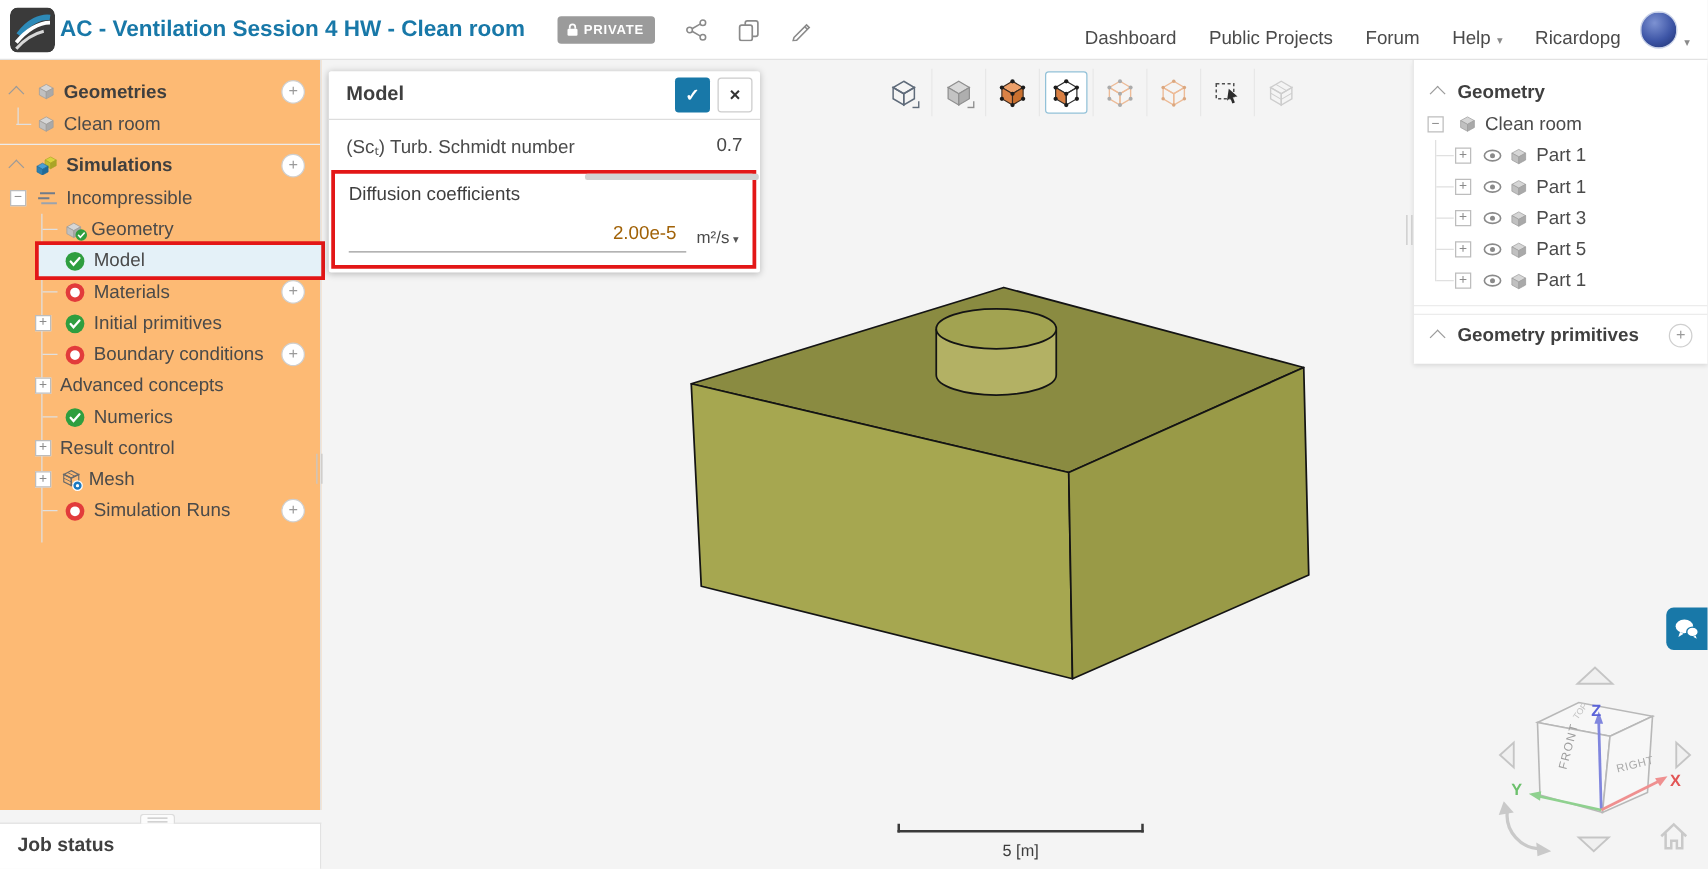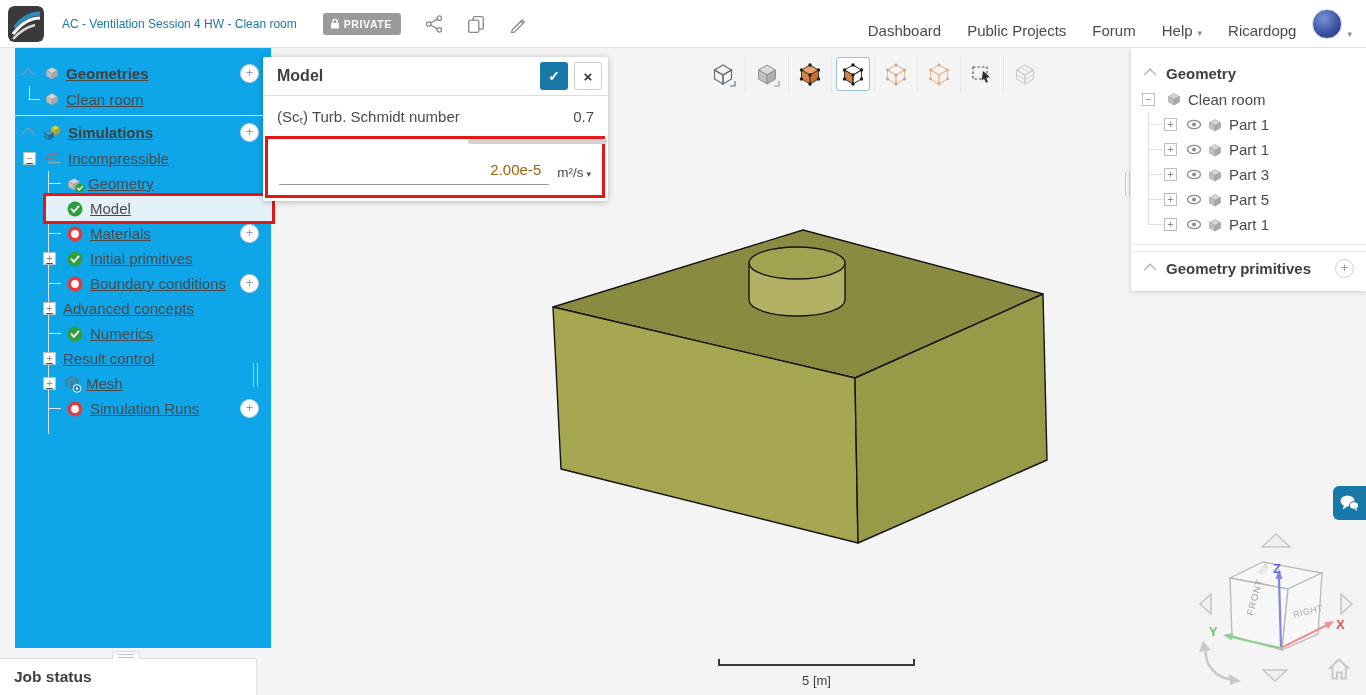--- a/index.html
+++ b/index.html
@@ -3,35 +3,35 @@
 <meta charset="utf-8">
 <style>
   * { margin:0; padding:0; box-sizing:border-box; }
   html,body { width:1366px; height:695px; overflow:hidden;
     font-family:"Liberation Sans", sans-serif; background:#f4f4f4; color:#4a4a4a; }
 
   
   .topbar { position:absolute; left:0; top:0; width:1366px; height:48px;
     background:#fff; border-bottom:1px solid #e2e2e2; display:flex; align-items:center; z-index:20; }
   .logo { width:36px; height:36px; margin-left:8px; border-radius:6px; flex:0 0 auto; }
-  .proj-title { margin-left:18px; font-size:12px; font-weight:400; color:#1878a8; white-space:nowrap; }
+  .proj-title { margin-left:4px; font-size:18px; font-weight:700; color:#1878a8; white-space:nowrap; }
   .badge-private { margin-left:26px; height:22px; padding:0 9px 0 7px; background:#9b9b9b;
     border-radius:3px; color:#fff; font-size:10.5px; font-weight:700; letter-spacing:.6px;
     display:flex; align-items:center; gap:4px; }
   .tb-icon { margin-left:24px; width:18px; height:18px; cursor:pointer; }
   .topnav { margin-left:auto; display:flex; align-items:flex-end; margin-right:14px; }
   .navlink { margin-left:26px; font-size:15px; color:#4a4a4a; cursor:pointer; white-space:nowrap; }
   .caret { font-size:9px; color:#8a8a8a; margin-left:5px; }
   .avatar { width:30px; height:30px; border-radius:50%; margin-left:16px;
     background:radial-gradient(circle at 38% 30%, #7d92d2 0%, #3d55a6 55%, #1d2f6e 100%);
     border:1px solid #c9d2e8; }
 
   
-  .sidebar { position:absolute; left:15px; top:48px; width:257px; height:600px; background:#0ea5e9;
-    border-right:1px solid #e2e2e2; padding-top:12px; z-index:10;text-decoration:underline; }
+  .sidebar { position:absolute; left:0; top:48px; width:257px; height:600px; background:#fdba74;
+    border-right:1px solid #e2e2e2; padding-top:12px; z-index:10; }
   .srow { display:flex; align-items:center; height:25px; font-size:15px; position:relative; cursor:pointer; }
   .h26 { height:26px; }
   .bold { font-weight:700; color:#3f3f3f; }
   .sdivider { border-top:1px solid #ececec; margin:3px 0; }
   .chev { width:9px; height:9px; border-left:1.6px solid #9a9a9a; border-top:1.6px solid #9a9a9a;
     transform:rotate(45deg) translateY(2px); flex:0 0 auto; }
   .expbox { width:13px; height:13px; border:1px solid #bdbdbd; background:#fff; color:#8a8a8a;
     font-size:11px; line-height:10px; text-align:center; flex:0 0 auto; z-index:2; }
   .plus-circle { position:absolute; right:12px; width:19px; height:19px; border:1px solid #cfcfcf;
     border-radius:50%; background:#fff; color:#9a9a9a; font-size:13px; line-height:16px; text-align:center; }
@@ -451,20 +451,21 @@
     <span class="btn-close">
         <span>×</span>
       </span>
   </div>
   <div class="mp-row">
     <span>(Scₜ) Turb. Schmidt number</span>
     <span>0.7</span>
   </div>
   <div class="hscroll"></div>
   <div class="diff-box">
+    <div class="diff-title">Diffusion coefficients</div>
     <div class="diff-val-row">
       <span class="diff-input">2.00e-5</span>
       <span class="diff-unit">
         <span>m²/s</span><span class="caret">▾</span>
       </span>
     </div>
   </div>
 </section>
 
 <aside class="rpanel">

